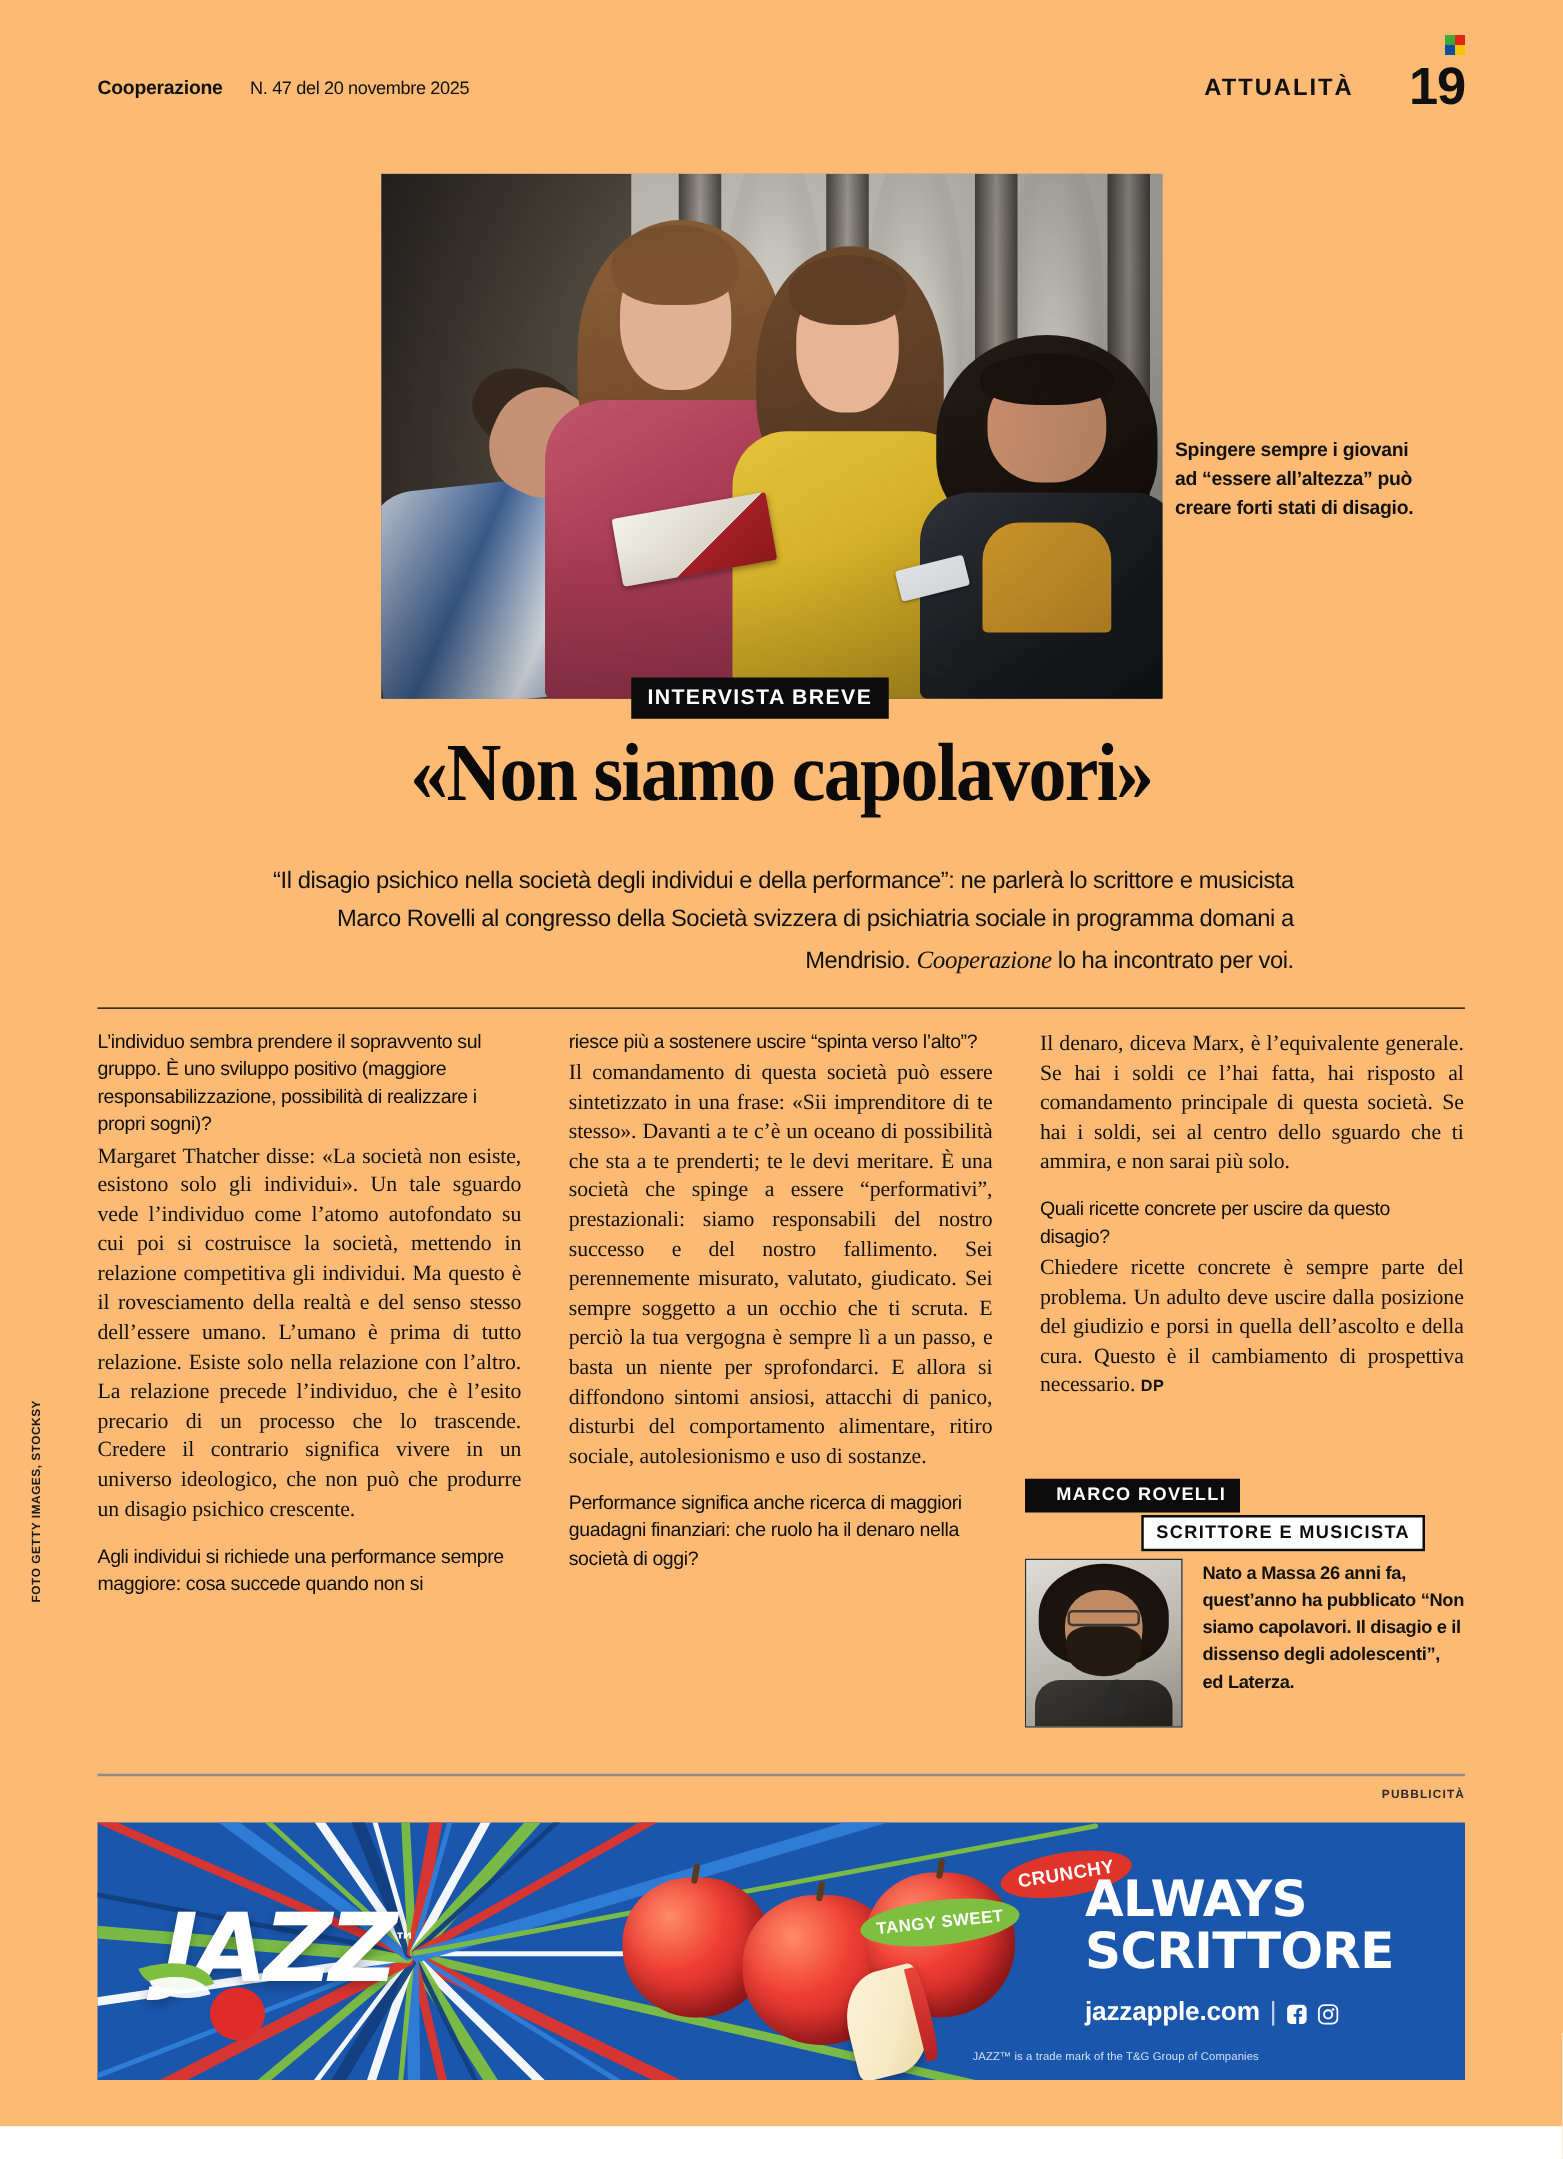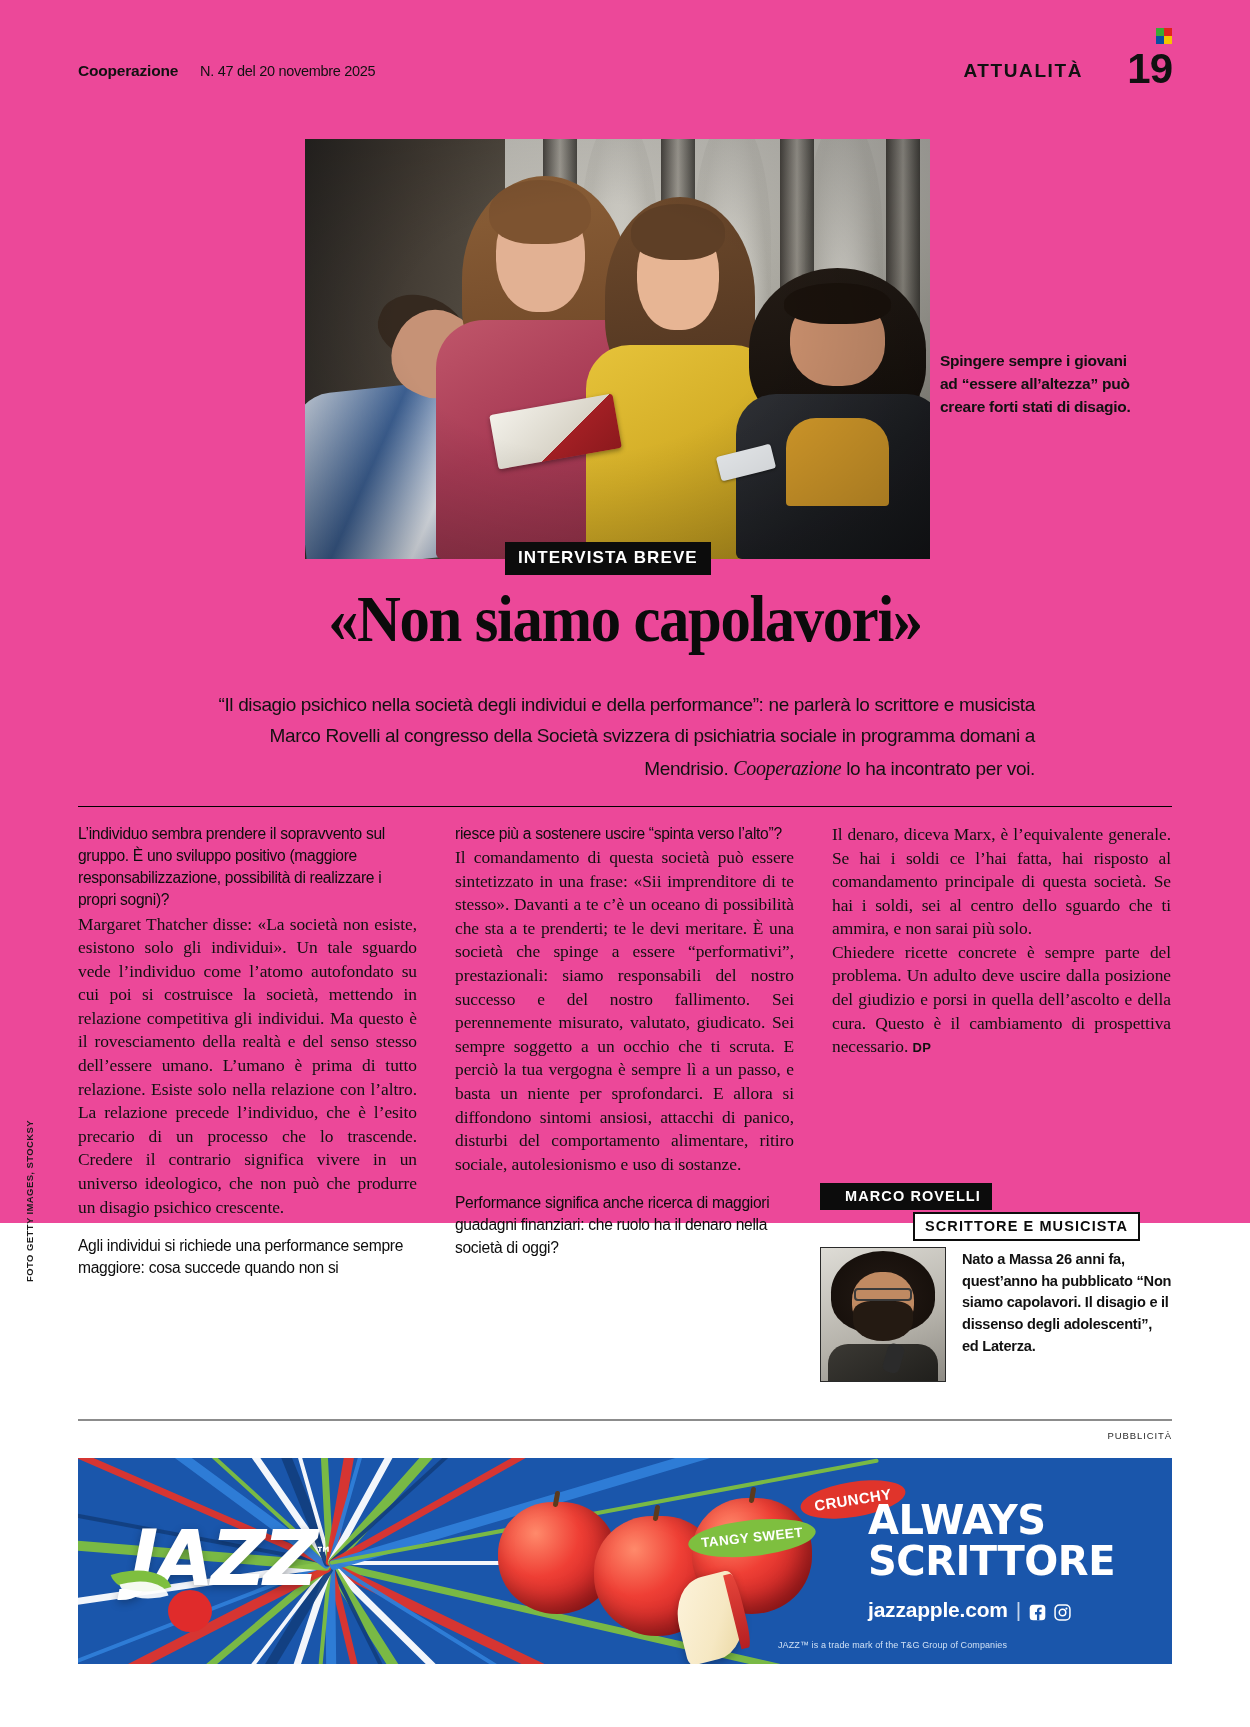--- a/index.html
+++ b/index.html
@@ -2,21 +2,21 @@
 <html><head>
 <meta charset="utf-8">
 <style>
   * { box-sizing: border-box; margin: 0; padding: 0; }
   html, body {
     width: 1250px; height: 1727px;
     background: #ffffff;
     font-family: "Liberation Sans", sans-serif;
     overflow: hidden;
   }
-  .page { position: relative; width: 1250px; height: 1223px; background: #ec4899; }
+  .page { position: relative; width: 1250px; height: 1701px; background: #fdba74; }
 
   
   .masthead {
     position: absolute; left: 78px; top: 62px; width: 1100px; height: 40px;
     display: flex; align-items: baseline;
   }
   .mast-brand {
     font-weight: 700; font-size: 15.5px; letter-spacing: -0.2px; color: #111;
     font-family: "Liberation Sans", sans-serif;
   }
@@ -272,21 +272,21 @@
     background: #2b2b2b; border-radius: 6px; transform: rotate(16deg);
   }
   .bio-text {
     font-weight: 700; font-size: 14.6px; line-height: 1.49;
     letter-spacing: -0.25px; color: #111; padding-top: 2px;
   }
 
   
   .pub-label {
     position: absolute; right: 78px; top: 1430px;
-    font-size: 9.5px; font-weight: 400; letter-spacing: 0.9px; color: #2a2a2a;
+    font-size: 9.5px; font-weight: 700; letter-spacing: 0.9px; color: #2a2a2a;
   }
 
   
   .ad {
     position: absolute; left: 78px; top: 1458px; width: 1094px; height: 206px;
     background: #1a56ab; overflow: hidden;
   }
   .ad-rays { position: absolute; inset: 0; }
   .ray {
     position: absolute; left: 23%; top: 50%; height: 7px; width: 58%;
@@ -448,20 +448,21 @@
       <div class="a">Margaret Thatcher disse: «La società non esiste, esistono solo gli individui». Un tale sguardo vede l’individuo come l’atomo autofondato su cui poi si costruisce la società, mettendo in relazione competitiva gli individui. Ma questo è il rovesciamento della realtà e del senso stesso dell’essere umano. L’umano è prima di tutto relazione. Esiste solo nella relazione con l’altro. La relazione precede l’individuo, che è l’esito precario di un processo che lo trascende. Credere il contrario significa vivere in un universo ideologico, che non può che produrre un disagio psichico crescente.</div>
       <div class="q sp">Agli individui si richiede una performance sempre maggiore: cosa succede quando non si</div>
     </div>
     <div class="col">
       <div class="q">riesce più a sostenere uscire “spinta verso l’alto”?</div>
       <div class="a">Il comandamento di questa società può essere sintetizzato in una frase: «Sii imprenditore di te stesso». Davanti a te c’è un oceano di possibilità che sta a te prenderti; te le devi meritare. È una società che spinge a essere “performativi”, prestazionali: siamo responsabili del nostro successo e del nostro fallimento. Sei perennemente misurato, valutato, giudicato. Sei sempre soggetto a un occhio che ti scruta. E perciò la tua vergogna è sempre lì a un passo, e basta un niente per sprofondarci. E allora si diffondono sintomi ansiosi, attacchi di panico, disturbi del comportamento alimentare, ritiro sociale, autolesionismo e uso di sostanze.</div>
       <div class="q sp">Performance significa anche ricerca di maggiori guadagni finanziari: che ruolo ha il denaro nella società di oggi?</div>
     </div>
     <div class="col">
       <div class="a">Il denaro, diceva Marx, è l’equivalente generale. Se hai i soldi ce l’hai fatta, hai risposto al comandamento principale di questa società. Se hai i soldi, sei al centro dello sguardo che ti ammira, e non sarai più solo.</div>
+      <div class="q sp">Quali ricette concrete per uscire da questo disagio?</div>
       <div class="a"><span>Chiedere ricette concrete è sempre parte del problema. Un adulto deve uscire dalla posizione del giudizio e porsi in quella dell’ascolto e della cura. Questo è il cambiamento di prospettiva necessario.</span> <span class="sig">DP</span></div>
     </div>
   </div>
 
   <div class="biobox">
     <span class="bio-tag">MARCO ROVELLI</span>
     <span class="bio-sub">SCRITTORE E MUSICISTA</span>
     <div class="bio-body">
       <div class="bio-photo">
         <div class="bp-bg"></div>

